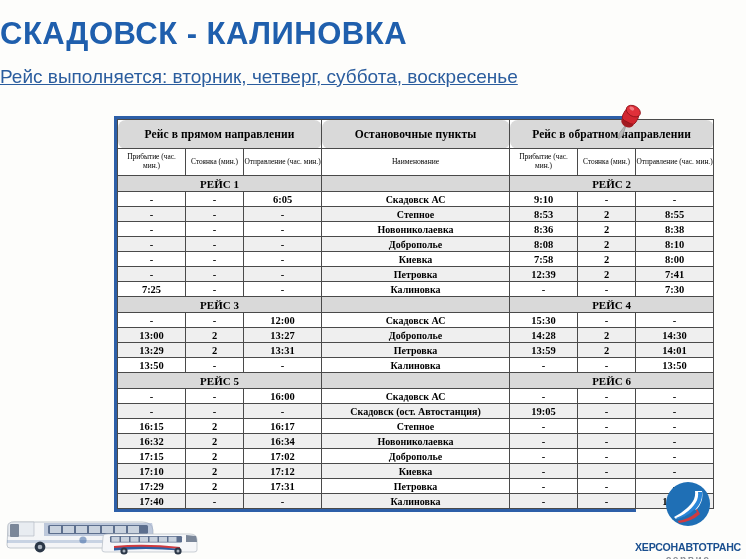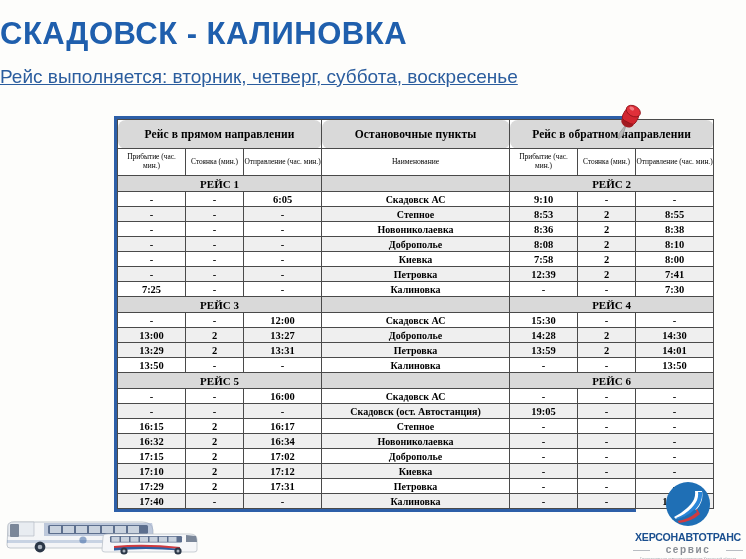--- a/index.html
+++ b/index.html
@@ -161,21 +161,21 @@
     height: 46px;
     margin: 0 auto;
     display: block;
   }
   .logo-name {
     font-size: 10.6px;
     font-weight: bold;
     color: #1a4f8f;
     letter-spacing: -0.2px;
     line-height: 1;
-    margin-top: 5px;
+    margin-top: 15px;
     white-space: nowrap;
   }
   .logo-sub {
     font-size: 10px;
     font-weight: bold;
     color: #8a8f96;
     letter-spacing: 1.6px;
     line-height: 1;
     margin-top: 2px;
     position: relative;

